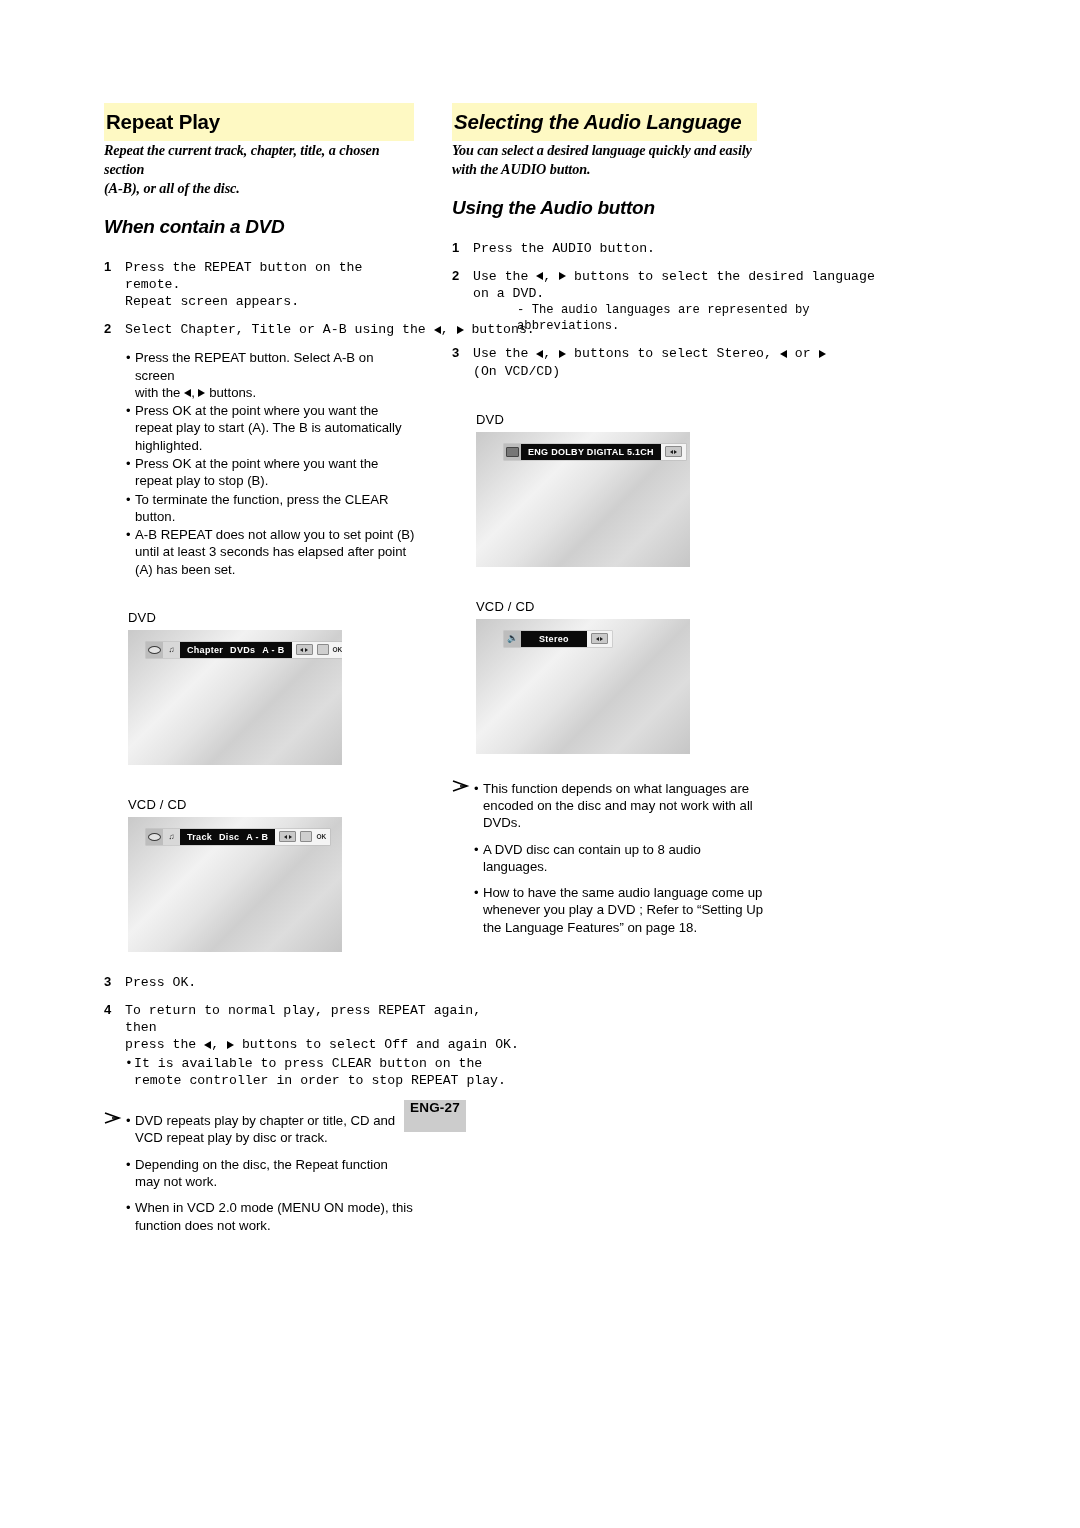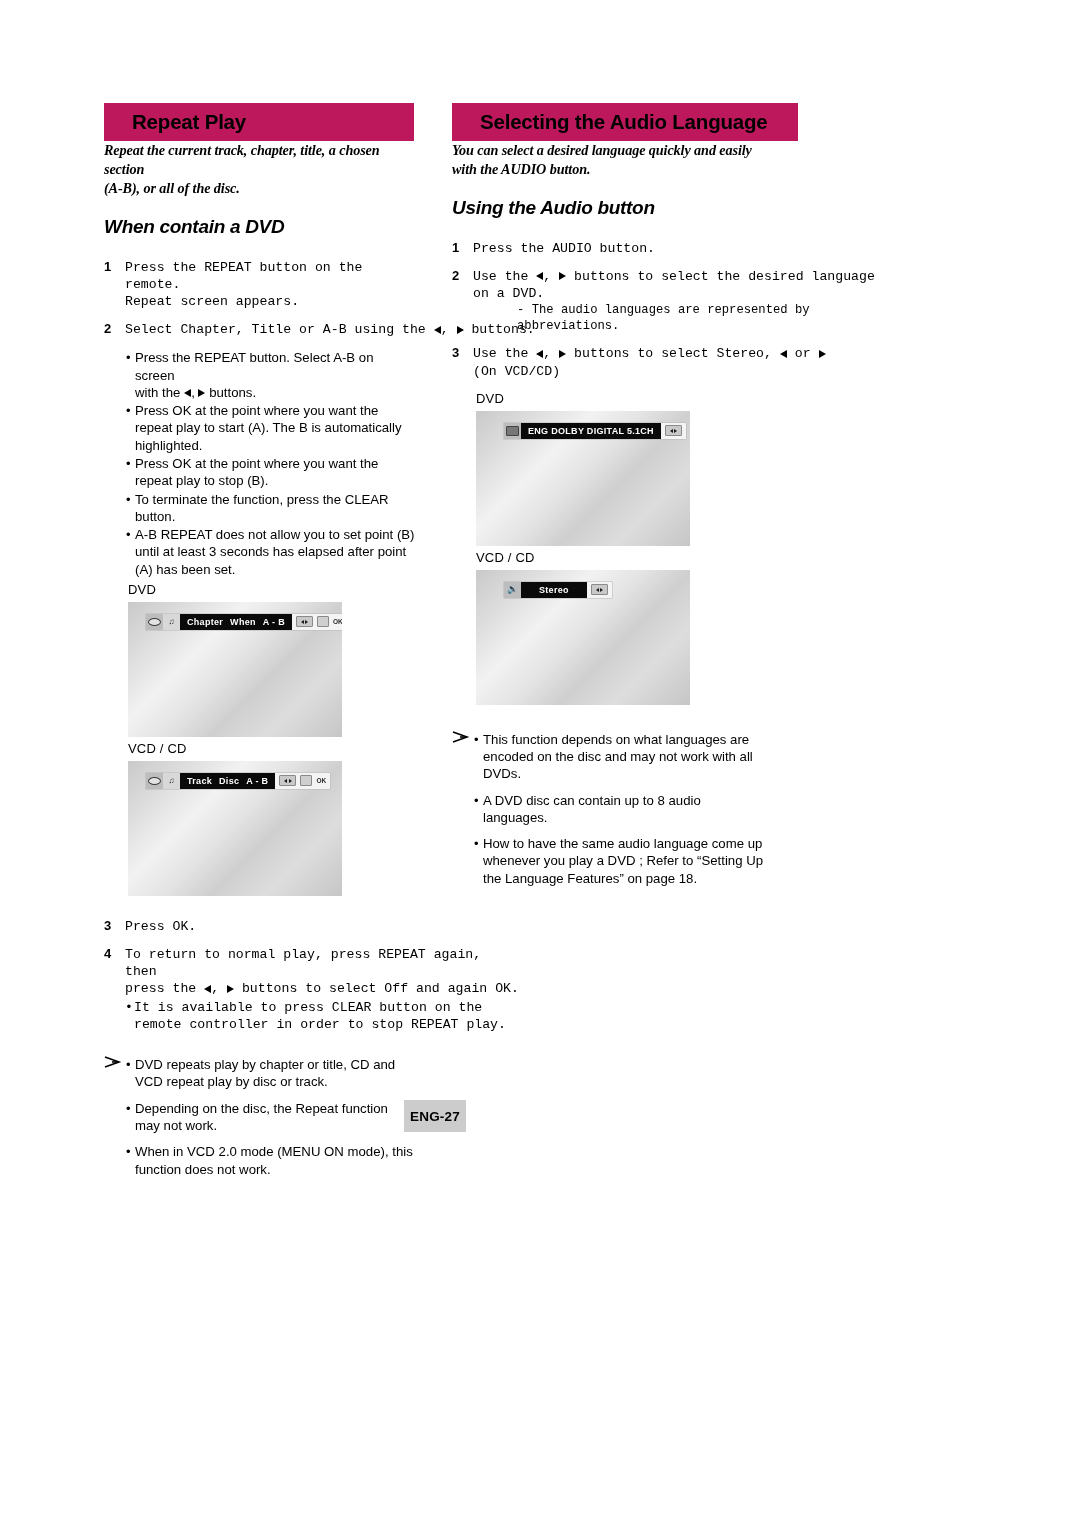--- a/index.html
+++ b/index.html
@@ -31,29 +31,29 @@
   }
   .col-right {
     position: absolute;
     left: 452px;
     top: 103px;
     width: 314px;
   }
 
   
   .section-bar {
-    background: #be185d;
+    background: #fef9c3;
     height: 38px;
     display: flex;
     align-items: center;
-    padding-left: 28px;
+    padding-left: 2px;
     box-sizing: border-box;
   }
   .section-bar.left-bar { width: 310px; }
-  .section-bar.right-bar { width: 346px; }
+  .section-bar.right-bar { width: 305px; font-style: italic; }
   .section-title {
     font-size: 20.5px;
     font-weight: bold;
     letter-spacing: -0.2px;
     line-height: 1;
     white-space: nowrap;
   }
 
   
   .intro {
@@ -121,21 +121,21 @@
   .note-arrow {
     position: absolute;
     left: -22px;
     top: -1px;
     width: 18px;
     height: 14px;
   }
   .note-block .bullet { margin-bottom: 9px; }
 
   
-  .screen-wrap { margin-top: 4px; margin-left: 24px; }
+  .screen-wrap { margin-top: 32px; margin-left: 24px; }
   .screen-label {
     font-size: 13px;
     margin-bottom: 5px;
     letter-spacing: 0.2px;
   }
   .screen {
     width: 214px;
     height: 135px;
     position: relative;
     background:
@@ -234,21 +234,20 @@
 
   
   .page-badge {
     position: absolute;
     left: 404px;
     top: 1100px;
     width: 62px;
     height: 32px;
     background: #cccccc;
     display: flex;
-    align-items: center;
     justify-content: center;
     font-size: 13.5px;
     font-weight: bold;
     letter-spacing: 0.2px;
   }
 
   .nowrap { white-space: nowrap; }
   .inline-tri-l, .inline-tri-r {
     display: inline-block;
     width: 0; height: 0;
@@ -334,21 +333,21 @@
       <div class="screen">
         <div class="osd">
           <div class="osd-icon-cell">
               <span class="glyph-disc"></span>
             </div>
           <div class="osd-icon-cell light">
               <span class="glyph-note">♫</span>
             </div>
           <div class="osd-black">
             <span>Chapter</span>
-            <span>When</span>
+            <span>DVDs</span>
             <span>A - B</span>
           </div>
           <div class="osd-tail">
             <span class="key-lr">
                 <span class="tri-l"></span>
                 <span class="tri-r"></span>
               </span>
             <span class="key-ok-glyph"></span>
             <span class="ok-text">OK</span>
           </div>

